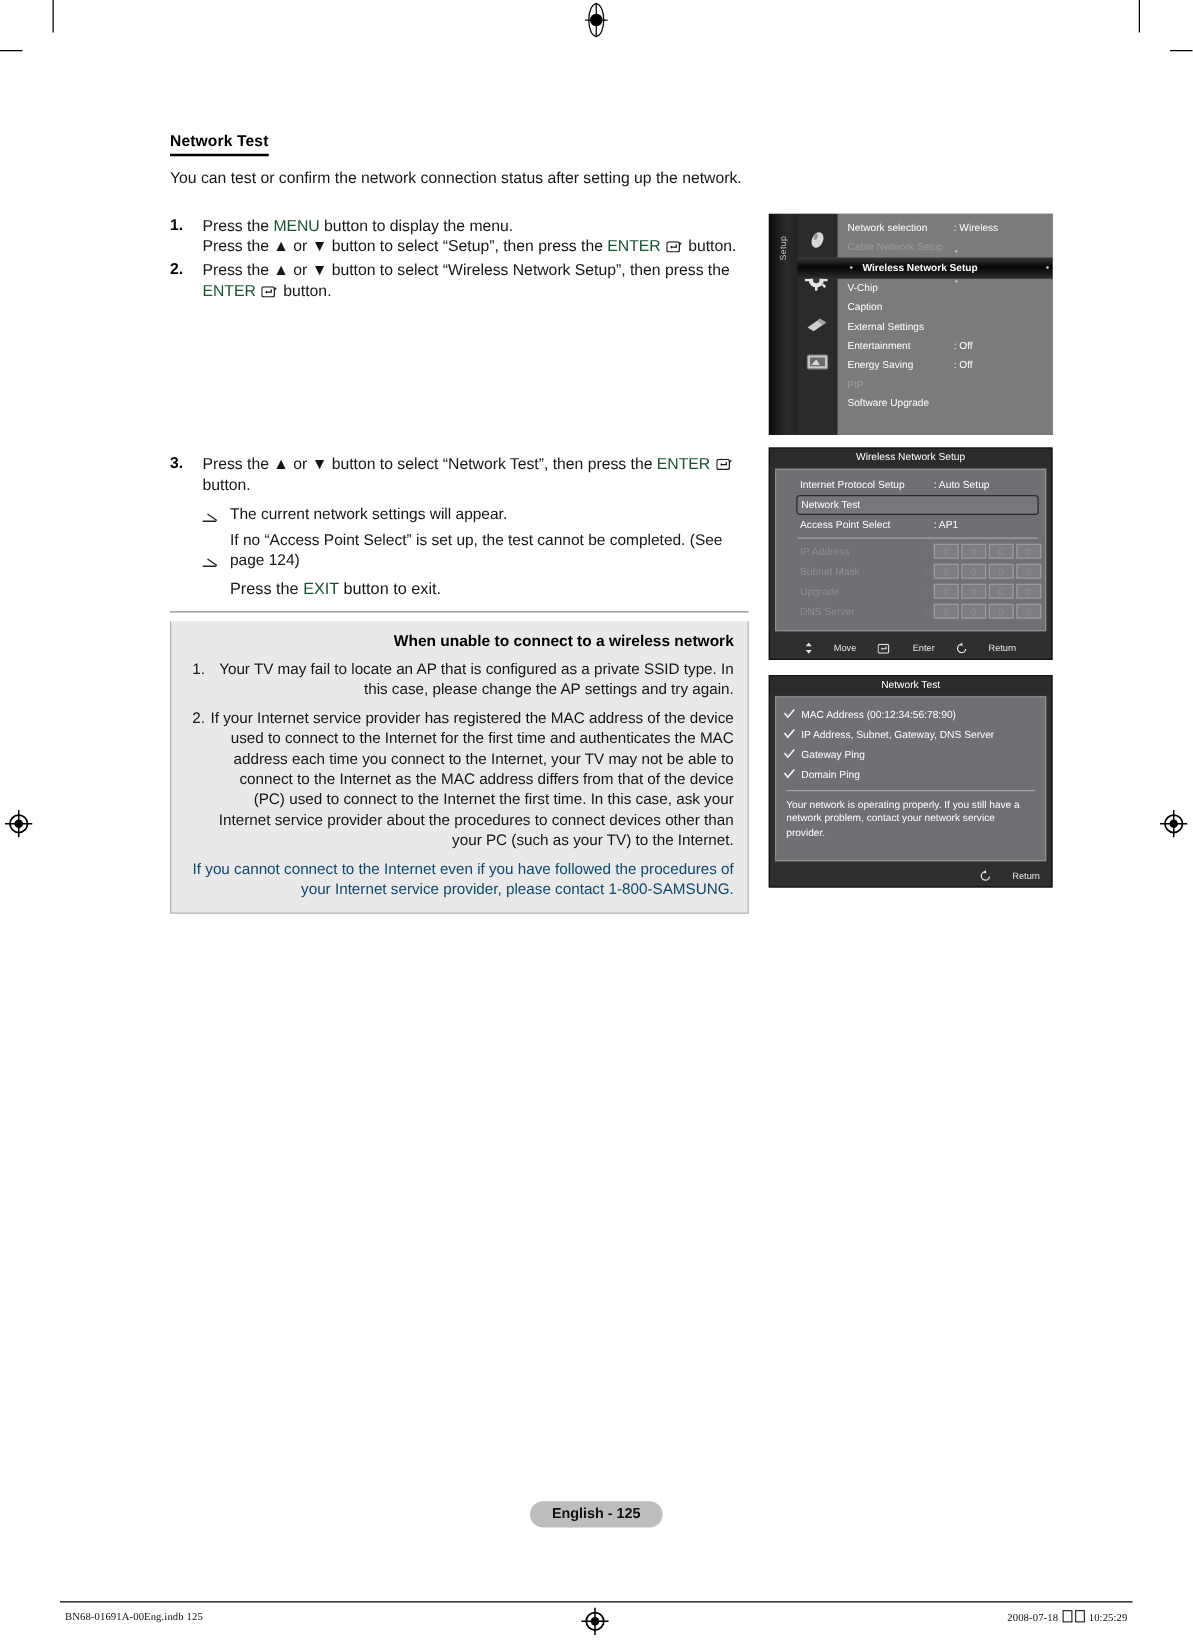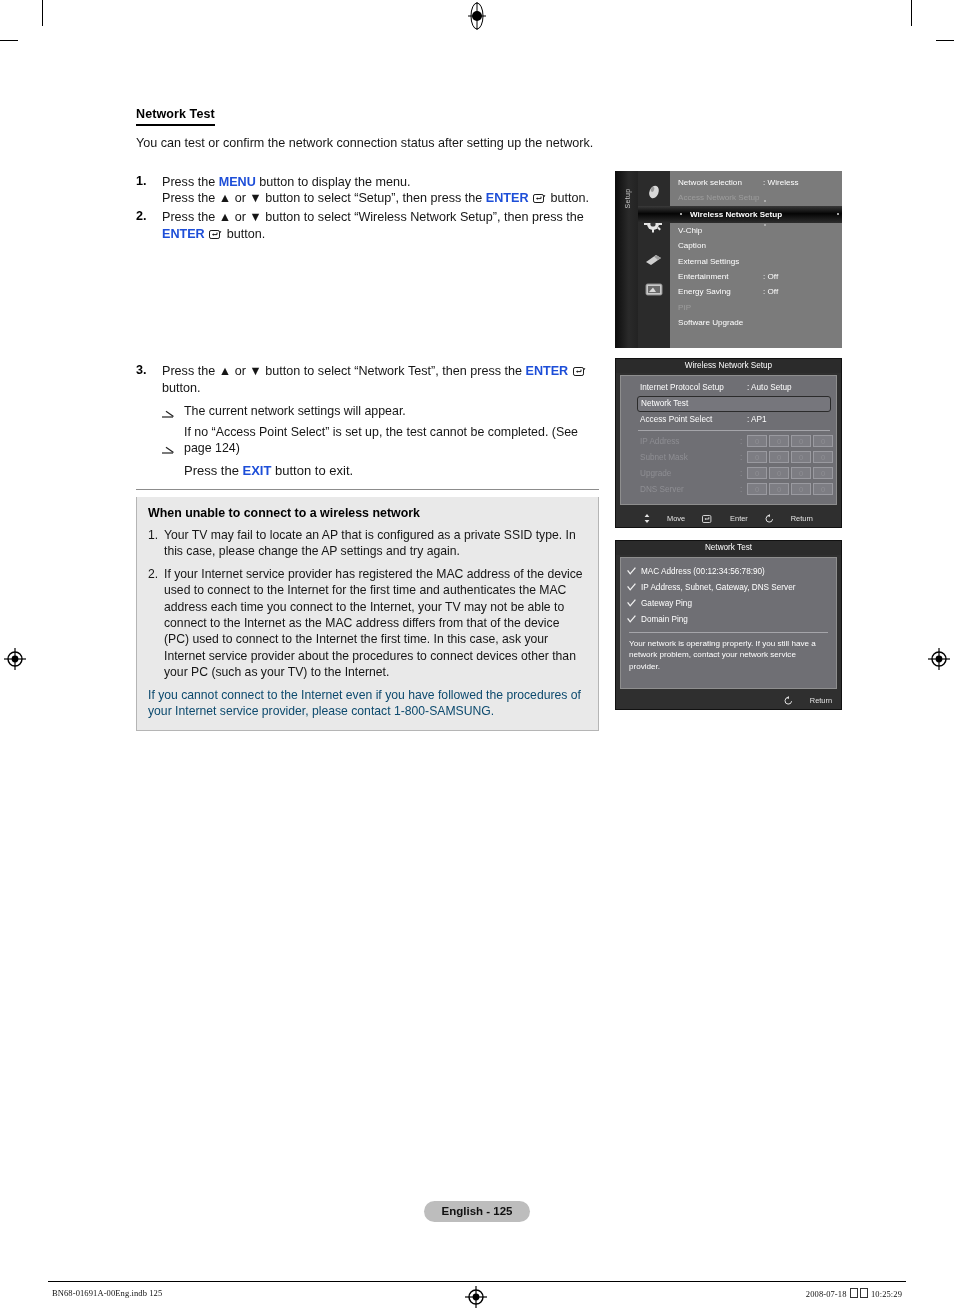--- a/index.html
+++ b/index.html
@@ -70,21 +70,21 @@
     padding-top: 0px;
   }
   .step-body {
     flex: 1;
     font-size: 12.6px;
     line-height: 1.325;
     color: #161616;
   }
   .step-line { display: block; }
 
-  b.k { font-weight: bold; color: #1d4ed8; }
+  b.k { font-weight: normal; color: #14532d; }
 
   
   .enter-glyph {
     display: inline-block;
     width: 13px;
     height: 9px;
     position: relative;
     vertical-align: -1px;
     margin: 0 1px;
   }
@@ -128,20 +128,21 @@
   .infobox {
     position: absolute;
     left: 136px;
     top: 497px;
     width: 463px;
     box-sizing: border-box;
     background: #e9e9e9;
     border: 1px solid #b5b5b5;
     border-top: none;
     padding: 9px 11px 11px 11px;
+    text-align: right;
   }
   .infobox-title {
     font-size: 12.4px;
     font-weight: bold;
     color: #000;
     margin-bottom: 7px;
   }
   .info-item {
     display: flex;
     align-items: flex-start;
@@ -614,21 +615,21 @@
         </svg>
     </div>
   </div>
 
   <div class="menu-items">
     <div class="mrow">
       <span>Network selection</span>
       <span class="mval">: Wireless</span>
     </div>
     <div class="mrow dim">
-      <span>Access Network Setup</span>
+      <span>Cable Network Setup</span>
     </div>
     <div class="tick-up" style="top:29px;"></div>
     <div class="mrow sel">
       <span class="sel-dot-l"></span>
       <span>Wireless Network Setup</span>
       <span class="sel-dot-r"></span>
     </div>
     <div class="tick-dn" style="top:53px;"></div>
     <div class="mrow">
       <span>V-Chip</span>

